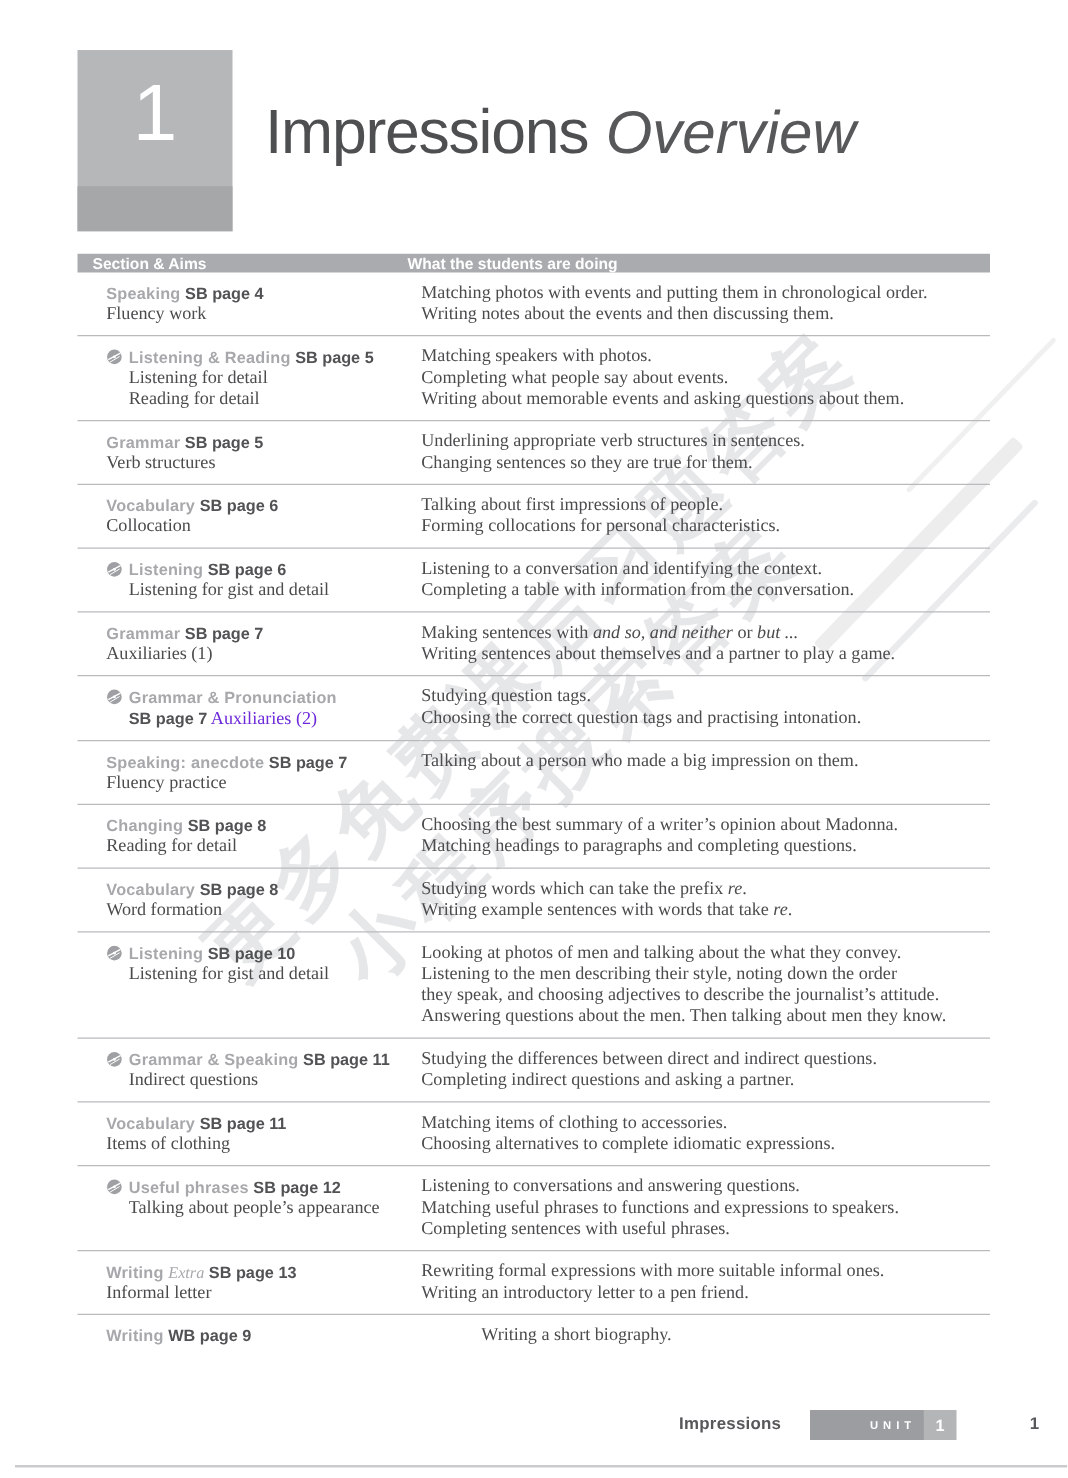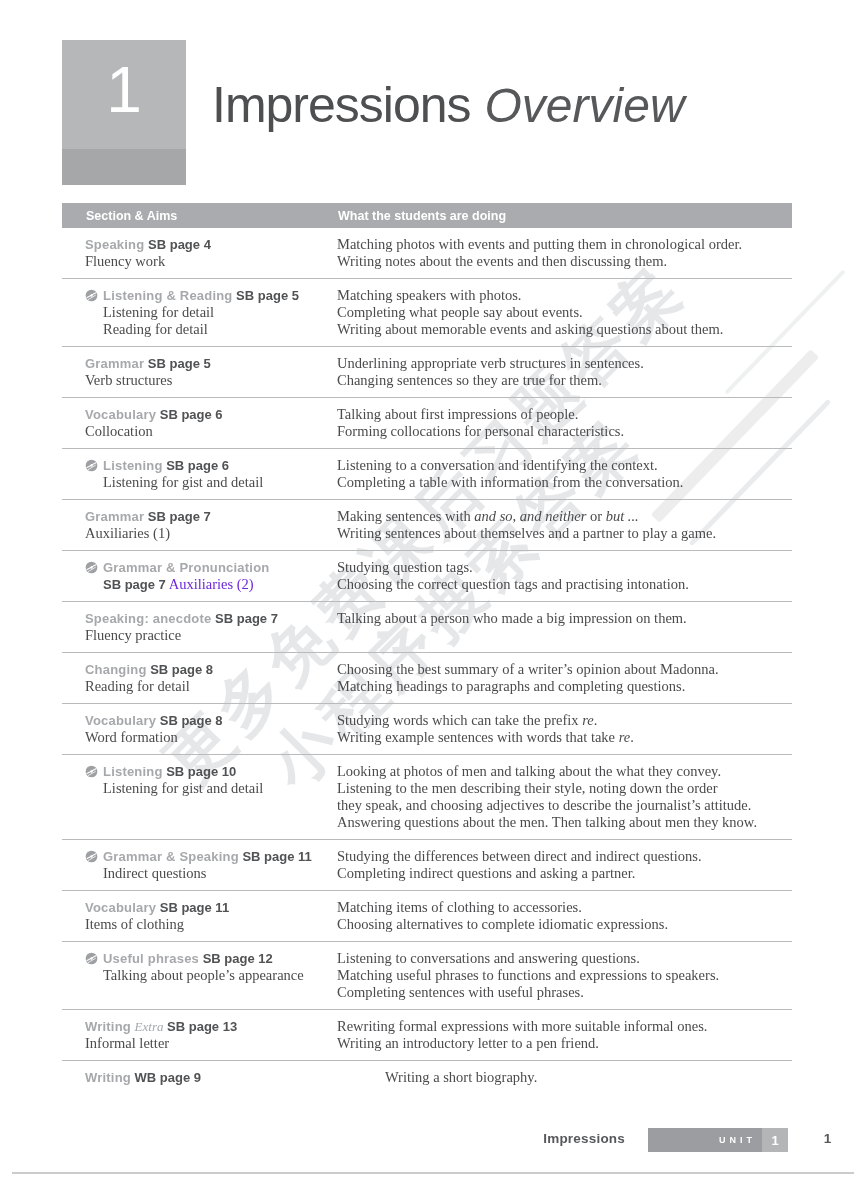--- a/index.html
+++ b/index.html
@@ -39,23 +39,23 @@
     position:absolute;top:18px;left:0;width:100%;
     text-align:center;color:#ffffff;
     font-size:64px;font-weight:500;line-height:1;
   }
   .title-wrap{position:absolute;left:212px;top:76px;white-space:nowrap;}
   .title-main{font-size:50px;font-weight:500;color:#4e4f51;letter-spacing:-1px;}
   .title-sub{font-size:48px;font-style:italic;font-weight:500;color:#57585a;margin-left:14px;}
   
   .table{position:absolute;left:62px;top:203px;width:730px;}
   .thead{
-    background:#a9abae;height:25px;display:grid;
+    background:#a9abae;height:15px;display:grid;
     grid-template-columns:252px 1fr;align-items:center;
-    padding-left:24px;box-sizing:border-box;
+    padding-left:12px;box-sizing:border-box;
     color:#ffffff;font-size:12.5px;font-weight:700;
   }
   .row{
     display:grid;grid-template-columns:252px 1fr;
     padding:8px 6px 8px 23px;box-sizing:border-box;
     border-bottom:1px solid #b8babc;
   }
   .row.last{border-bottom:none;gap:48px;}
   .leftcol{font-size:13px;line-height:17px;}
   .lefthead{display:flex;align-items:flex-start;}
@@ -70,21 +70,21 @@
   .indent{padding-left:18px;}
   .audio-ic{width:13px;height:13px;margin-right:5px;margin-top:2px;flex:0 0 13px;}
   .rightcol{font-family:"Liberation Serif",serif;font-size:14.5px;line-height:17px;color:#4b4b4d;}
   .rightcol i{font-style:italic;}
   
   .footer-title{
     position:absolute;top:1131px;left:430px;width:195px;text-align:right;
     font-size:13.5px;font-weight:700;color:#57585a;letter-spacing:.2px;
   }
   .unit-bar{
-    position:absolute;top:1128px;left:648px;width:140px;height:24px;
+    position:absolute;top:1128px;left:648px;width:117px;height:24px;
     background:#9b9da0;display:flex;align-items:center;justify-content:flex-end;
   }
   .unit-bar .unit-word{
     color:#ffffff;font-size:9px;font-weight:700;letter-spacing:4px;margin-right:6px;
   }
   .unit-bar .unit-num{
     width:26px;height:24px;background:#b3b5b7;color:#ffffff;
     font-size:13px;font-weight:700;display:flex;align-items:center;justify-content:center;
   }
   .page-num{

